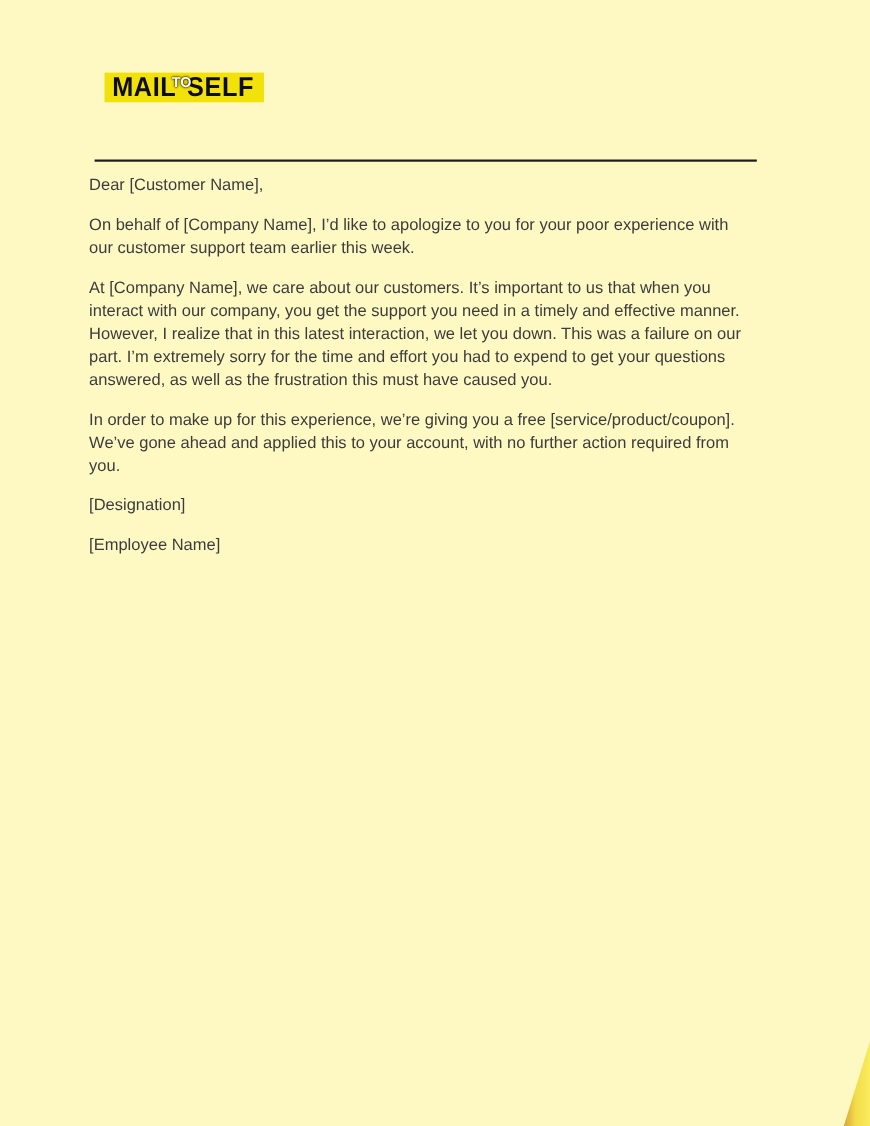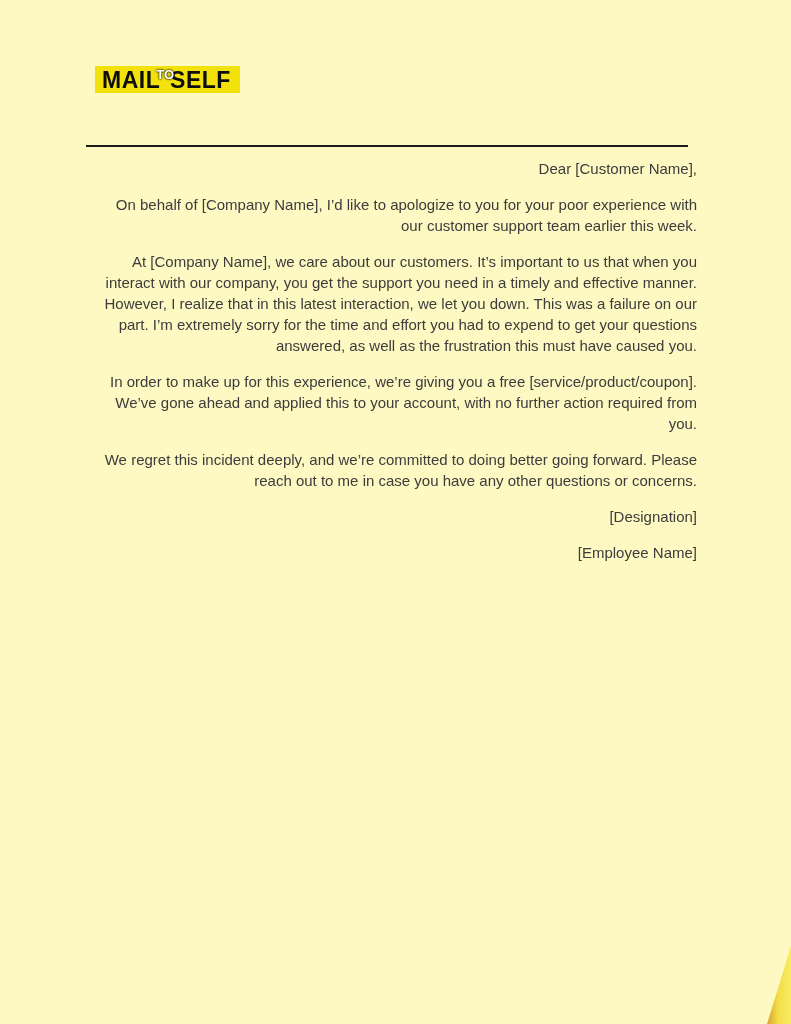--- a/index.html
+++ b/index.html
@@ -52,27 +52,26 @@
     position: absolute;
     left: 86px;
     top: 145px;
     width: 602px;
     height: 2px;
     background: #1c1c1c;
   }
   
   .letter {
     position: absolute;
-    left: 93px;
+    left: 81px;
     top: 158px;
     width: 604px;
     font-size: 15px;
     line-height: 21px;
     color: #3c3c3c;
-    text-align: right;
   }
   .letter p {
     margin: 0 0 15px 0;
   }
   
   .corner-wedge {
     position: absolute;
     right: 0;
     bottom: 0;
     width: 24px;
@@ -92,20 +91,19 @@
     <span class="word">SELF</span>
   </div>
 
   <div class="divider"></div>
 
   <div class="letter">
     <p>Dear [Customer Name],</p>
     <p>On behalf of [Company Name], I’d like to apologize to you for your poor experience with our customer support team earlier this week.</p>
     <p>At [Company Name], we care about our customers. It’s important to us that when you interact with our company, you get the support you need in a timely and effective manner. However, I realize that in this latest interaction, we let you down. This was a failure on our part. I’m extremely sorry for the time and effort you had to expend to get your questions answered, as well as the frustration this must have caused you.</p>
     <p>In order to make up for this experience, we’re giving you a free [service/product/coupon]. We’ve gone ahead and applied this to your account, with no further action required from you.</p>
-    <p>We regret this incident deeply, and we’re committed to doing better going forward. Please reach out to me in case you have any other questions or concerns.</p>
     <p>[Designation]</p>
     <p>[Employee Name]</p>
   </div>
 
   <div class="corner-wedge"></div>
 
 </div>
 
 </body></html>

